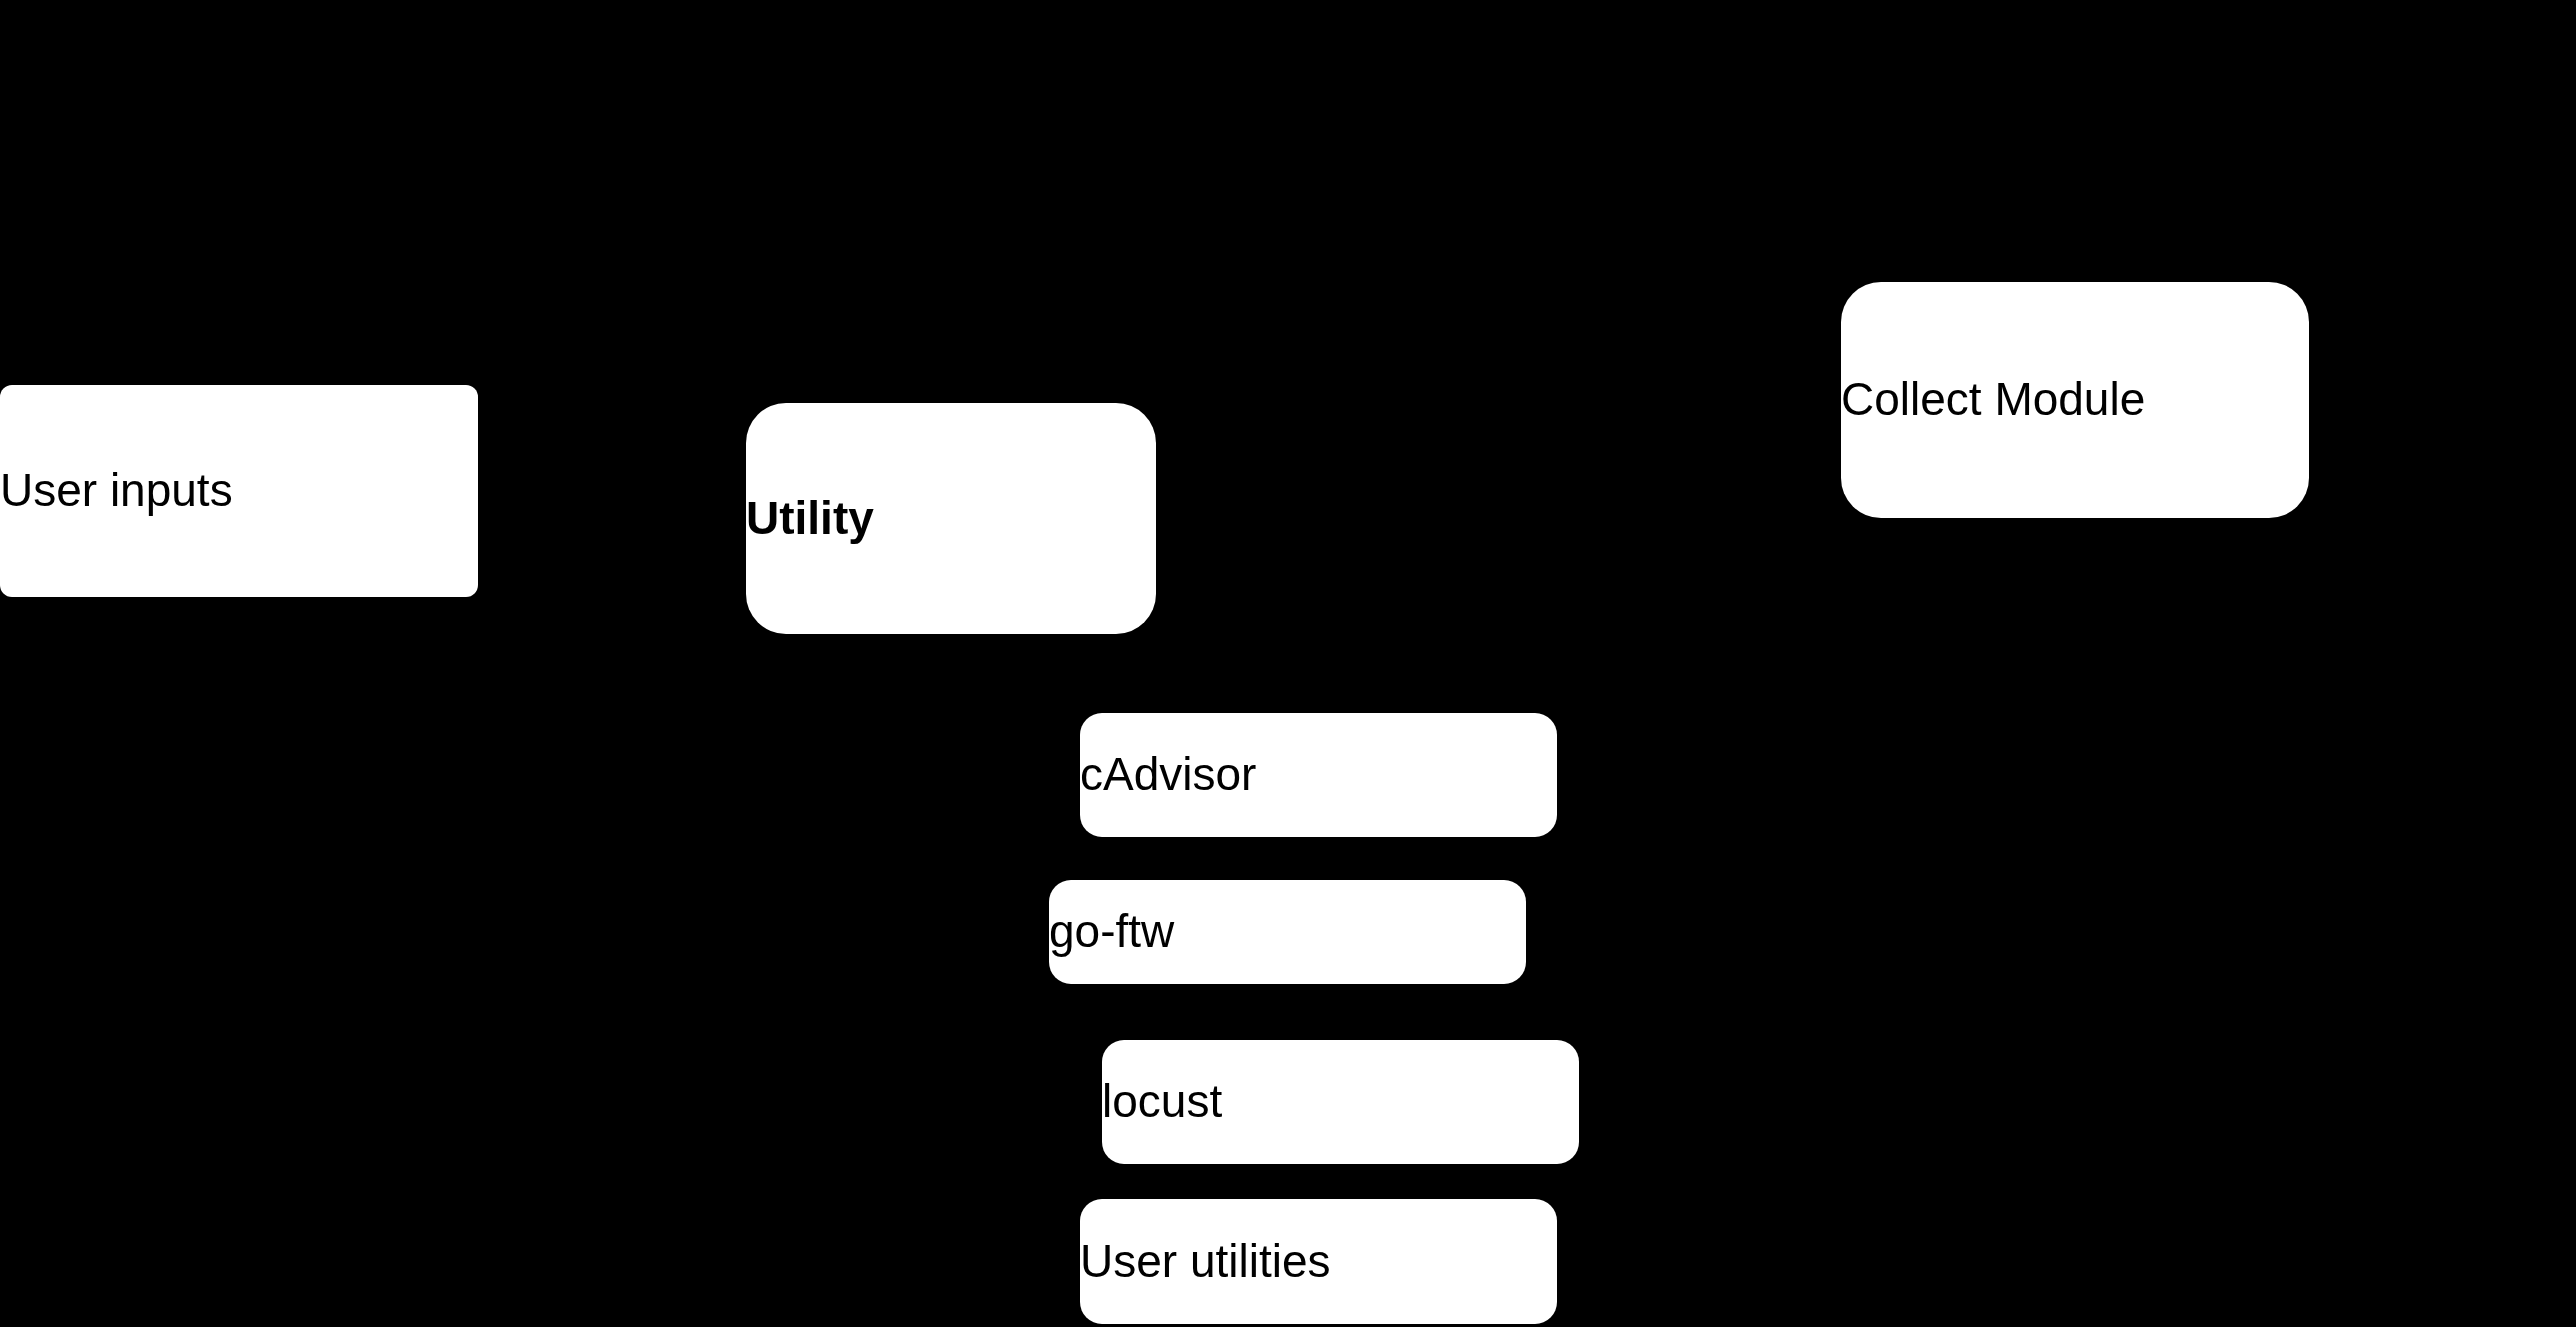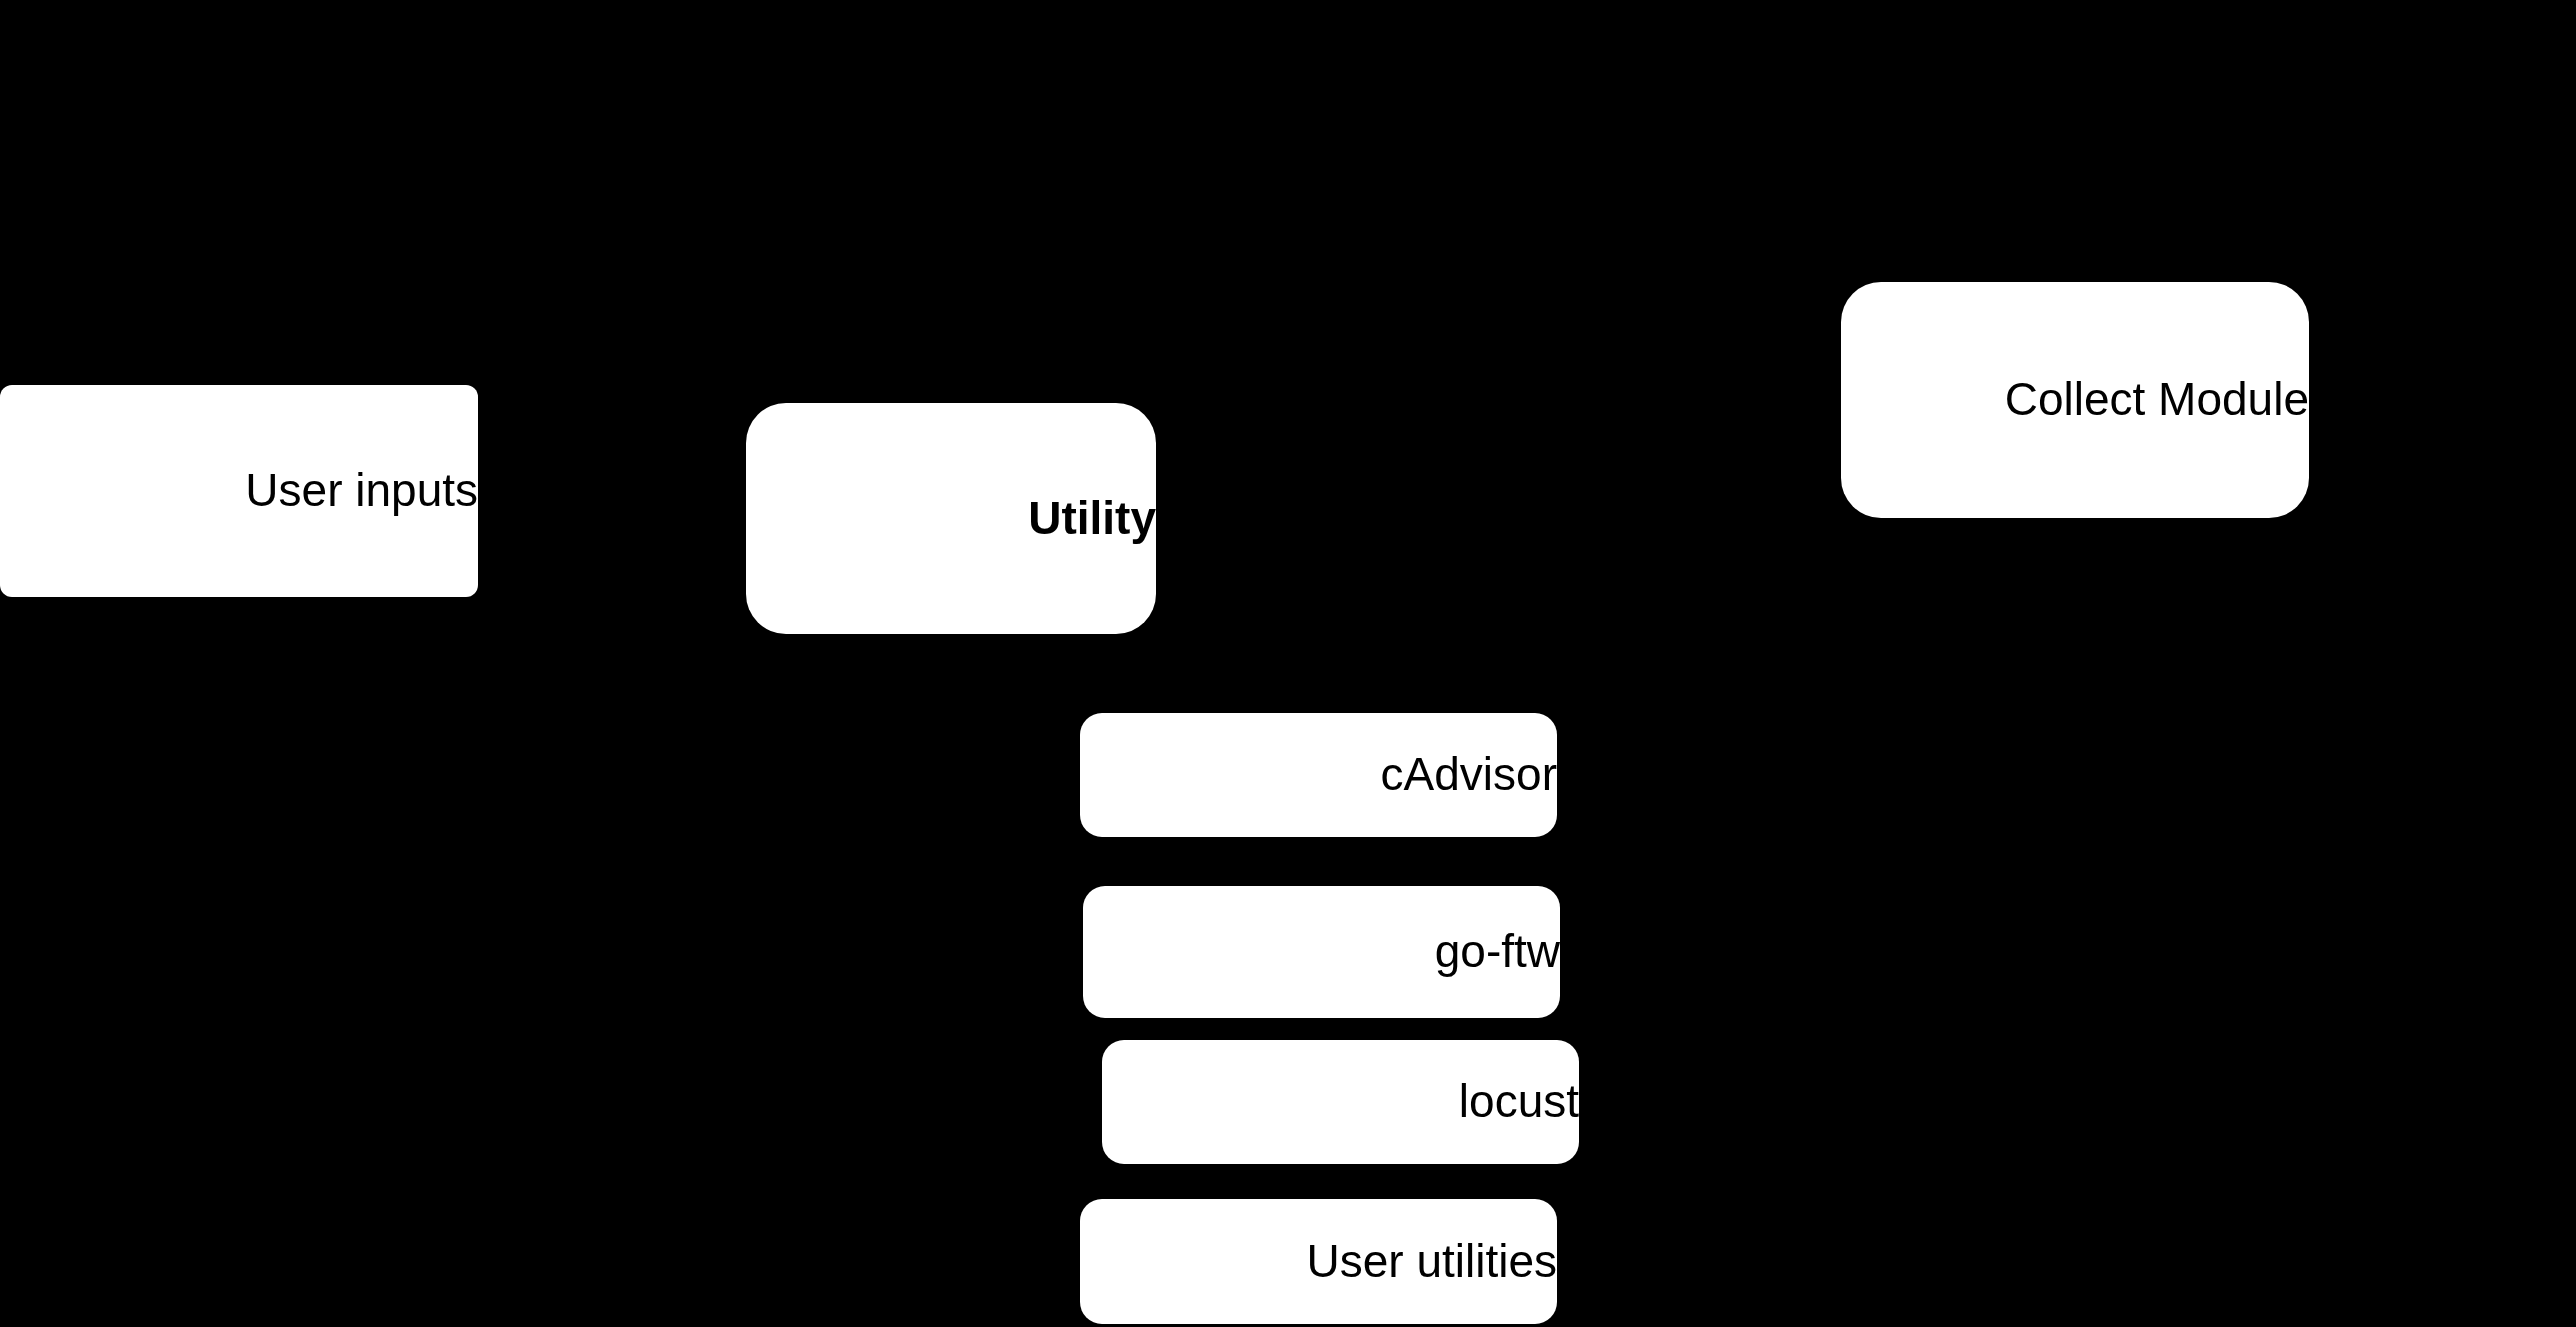--- a/index.html
+++ b/index.html
@@ -20,40 +20,40 @@
     top: 0;
     width: 2576px;
     height: 1328px;
   }
   .node {
     position: absolute;
     background: #ffffff;
     color: #000000;
     display: flex;
     align-items: center;
-    justify-content: flex-end;
+    justify-content: flex-start;
     text-align: center;
     font-size: 46px;
     font-weight: 400;
     line-height: 1.2;
     box-sizing: border-box;
   }
   .node-large {
     border-radius: 40px;
   }
   .node-small {
     border-radius: 22px;
   }
   
   #node-user-inputs     { left: 0px;    top: 385px;  width: 478px; height: 212px; border-radius: 12px; }
   #node-utility         { left: 746px;  top: 403px;  width: 410px; height: 231px; font-weight: bold; }
   #node-collect-module  { left: 1841px; top: 282px;  width: 468px; height: 236px; }
   #node-report-module   { left: 1841px; top: 563px;  width: 468px; height: 237px; }
   #node-cadvisor        { left: 1080px; top: 713px;  width: 477px; height: 124px; }
-  #node-go-ftw          { left: 1083px; top: 880px;  width: 477px; height: 132px; margin-top: 6px; }
+  #node-go-ftw          { left: 1049px; top: 880px;  width: 477px; height: 104px; }
   #node-locust          { left: 1080px; top: 1040px; width: 477px; height: 124px; margin-left: 22px; }
   #node-other-utilities { left: 1080px; top: 1199px; width: 477px; height: 125px; }
 </style>
 </head>
 <body>
 
 <div class="canvas">
 
   <div class="node node-large" id="node-user-inputs">
     <span class="node-label">User inputs</span>

